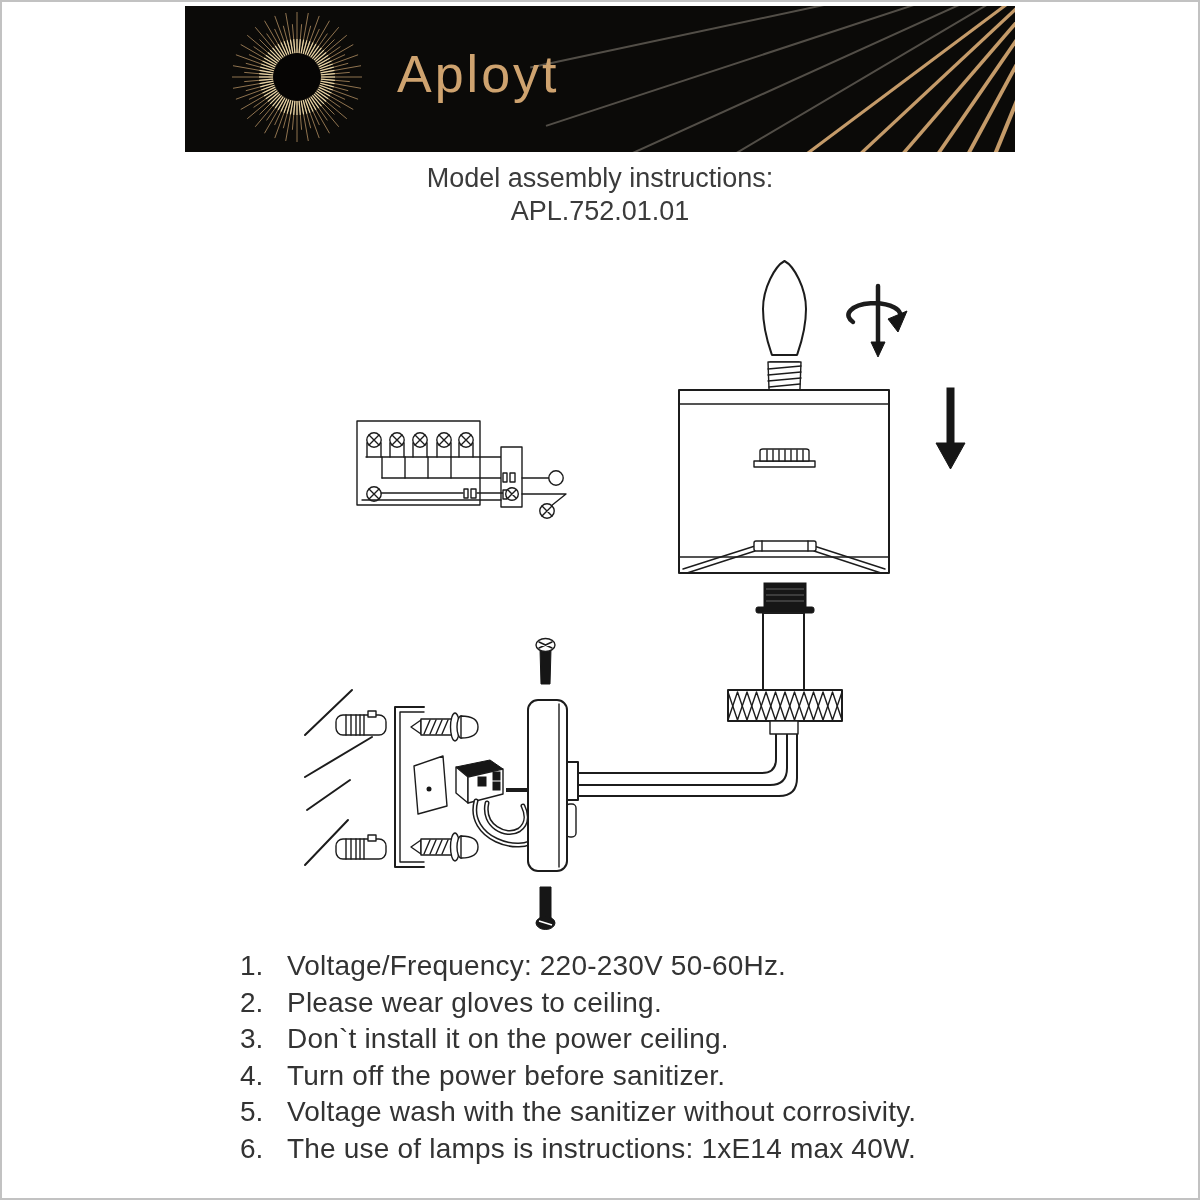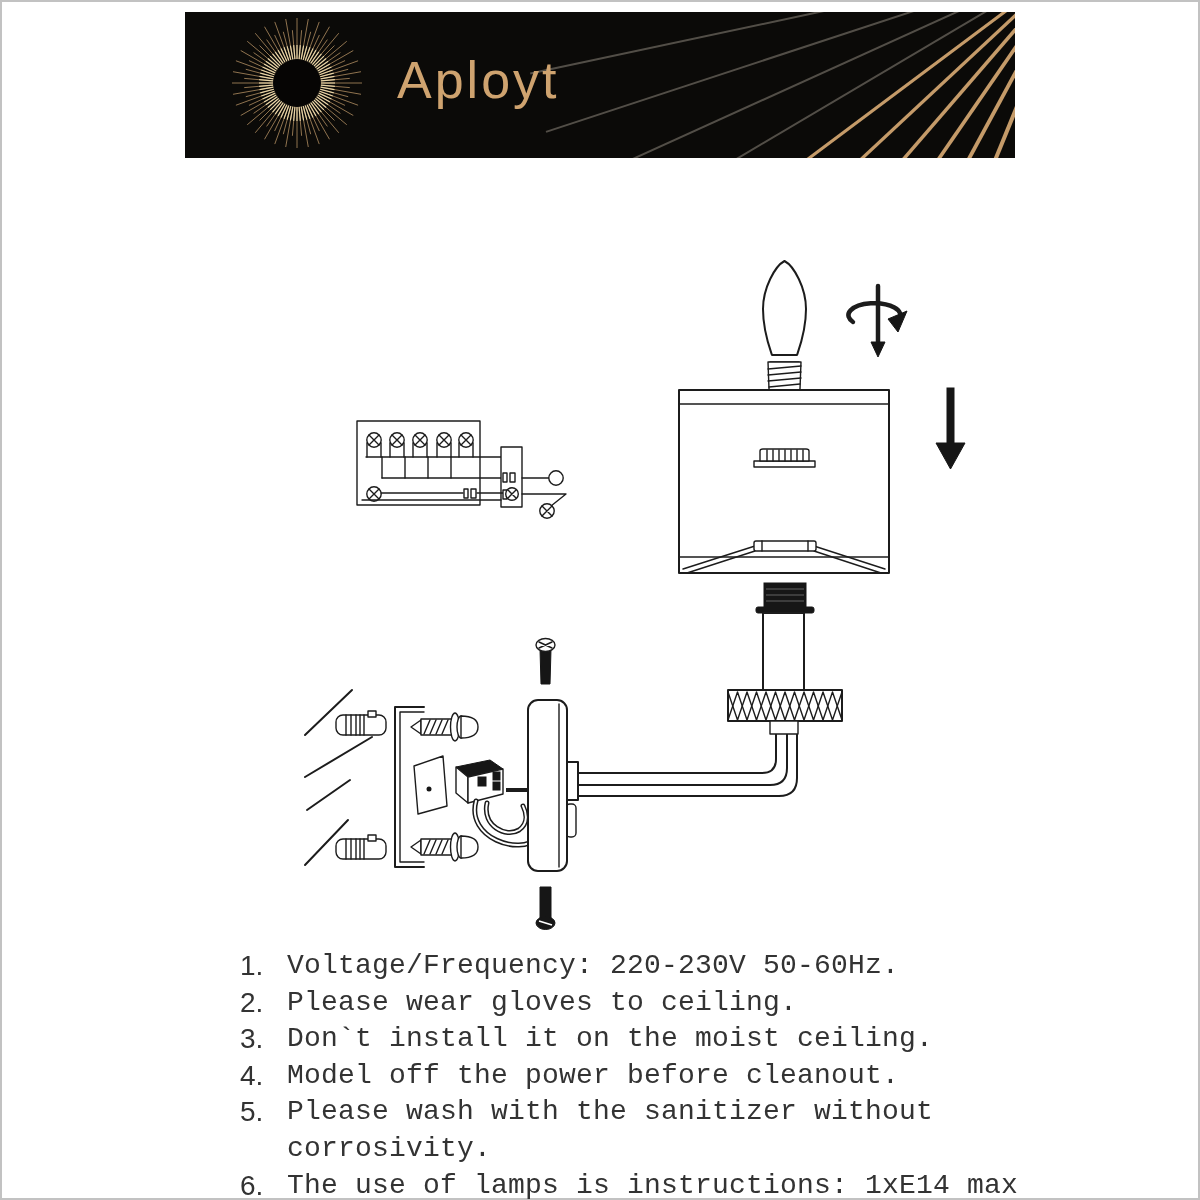--- a/index.html
+++ b/index.html
@@ -5,21 +5,21 @@
   * { margin:0; padding:0; box-sizing:border-box; }
   html,body { background:#e9e9e9; }
   .page {
     position:relative; width:1200px; height:1200px; margin:0 auto;
     background:#ffffff; overflow:hidden;
     box-shadow: inset 0 0 0 2px #c2c2c2;
     font-family:"Liberation Sans", sans-serif;
   }
   
   .banner {
-    position:absolute; left:185px; top:12px; width:830px; height:146px;
+    position:absolute; left:185px; top:6px; width:830px; height:146px;
     background:#0b0a08; overflow:hidden;
   }
   .banner svg { position:absolute; top:0; left:0; }
   .brand-name {
     position:absolute; left:212px; top:38px;
     font-size:52px; font-weight:300; letter-spacing:3px;
     color:#cfa36f;
   }
   
   .title-block { position:absolute; left:0; top:162px; width:1200px; text-align:center; color:#3b3b3b; }
@@ -30,21 +30,21 @@
     position:absolute; left:0; top:0; width:1200px; height:1200px;
   }
   .diagram .ln { stroke:#1c1c1c; fill:none; stroke-width:2; stroke-linecap:round; stroke-linejoin:round; }
   .diagram .thin { stroke-width:1.4; }
   .diagram .wht { fill:#ffffff; }
   .diagram .blk { fill:#161616; stroke:#161616; }
   
   .instructions { position:absolute; left:240px; top:948px; width:780px; color:#333; }
   .instr-row { display:flex; font-size:28px; line-height:36.6px; }
   .instr-num { width:47px; flex:0 0 47px; }
-  .instr-text { flex:1; letter-spacing:0.2px;font-family:Liberation Mono, monospace; }
+  .instr-text { flex:1; letter-spacing:0.2px; }
 </style>
 </head>
 <body>
 
 <div class="page">
 
   <div class="banner">
     <svg id="sunburst" width="830" height="146" viewBox="0 0 830 146">
       <g id="sun-rays">
           <line x1="136" y1="71" x2="177" y2="71" stroke="#b99465" stroke-width="0.9" opacity="0.85"></line>
@@ -207,20 +207,24 @@
           <line x1="893" y1="-55" x2="626.6504429206459" y2="437.6032008053053" stroke="#cfa36f" stroke-width="3.84" opacity="0.95"></line>
           <line x1="893" y1="-55" x2="681.4091593816585" y2="463.4875274935971" stroke="#cfa36f" stroke-width="4.02" opacity="0.95"></line>
           <line x1="893" y1="-55" x2="738.6430807424805" y2="483.3065497254586" stroke="#cfa36f" stroke-width="4.199999999999999" opacity="0.95"></line>
           <line x1="893" y1="-55" x2="797.6826804670218" y2="496.8284231507545" stroke="#cfa36f" stroke-width="4.38" opacity="0.95"></line>
           <line x1="893" y1="-55" x2="857.8373090635844" y2="503.8949679198321" stroke="#cfa36f" stroke-width="4.5600000000000005" opacity="0.95"></line>
         </g>
     </svg>
     <div class="brand-name">Aployt</div>
   </div>
 
+  <div class="title-block">
+    <div class="title-line1">Model assembly instructions:</div>
+    <div class="title-line2">APL.752.01.01</div>
+  </div>
 
   <svg class="diagram" viewBox="0 0 1200 1200">
 
     <g>
       <rect class="ln thin" x="357" y="421" width="123" height="84"></rect>
 
       <g class="ln thin">
         <circle class="wht" cx="374" cy="440" r="7.2"></circle>
           <path d="M369,435 L379,445 M379,435 L369,445"></path>
         <path d="M367,443 V457 M381,443 V457"></path>
@@ -406,29 +410,29 @@
     <div class="instr-row">
       <span class="instr-num">1.</span>
       <span class="instr-text">Voltage/Frequency: 220-230V 50-60Hz.</span>
     </div>
     <div class="instr-row">
       <span class="instr-num">2.</span>
       <span class="instr-text">Please wear gloves to ceiling.</span>
     </div>
     <div class="instr-row">
       <span class="instr-num">3.</span>
-      <span class="instr-text">Don`t install it on the moist ceiling.</span>
+      <span class="instr-text">Don`t install it on the power ceiling.</span>
     </div>
     <div class="instr-row">
       <span class="instr-num">4.</span>
-      <span class="instr-text">Model off the power before cleanout.</span>
+      <span class="instr-text">Turn off the power before sanitizer.</span>
     </div>
     <div class="instr-row">
       <span class="instr-num">5.</span>
-      <span class="instr-text">Please wash with the sanitizer without corrosivity.</span>
+      <span class="instr-text">Voltage wash with the sanitizer without corrosivity.</span>
     </div>
     <div class="instr-row">
       <span class="instr-num">6.</span>
       <span class="instr-text">The use of lamps is instructions: 1xE14 max 40W.</span>
     </div>
   </div>
 
 </div>
 
 </body></html>

